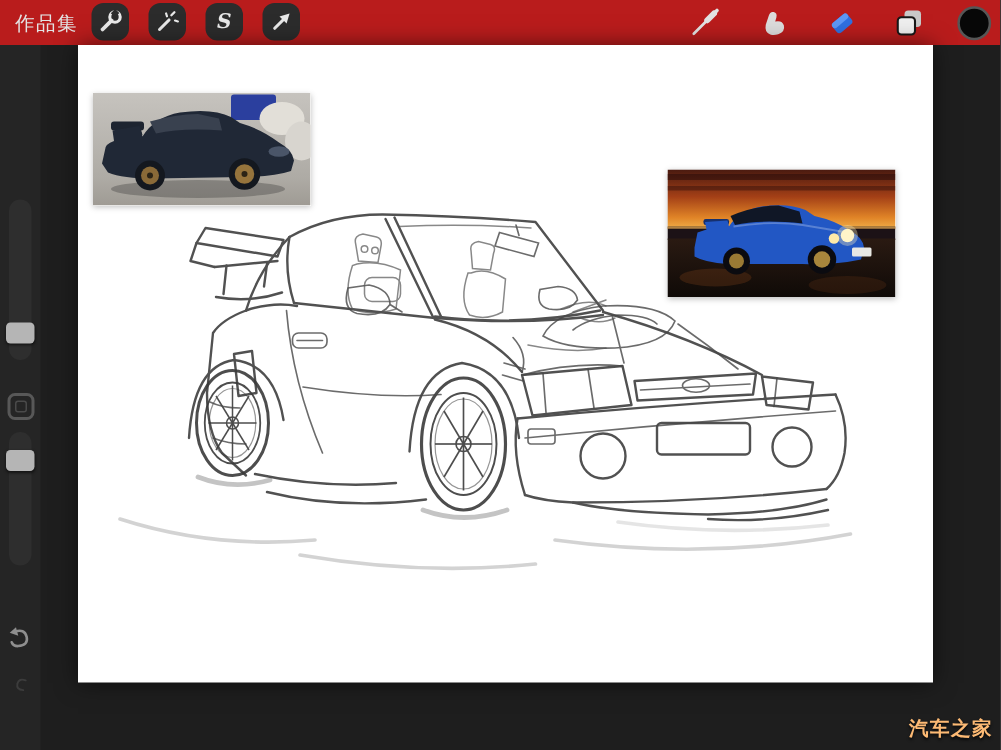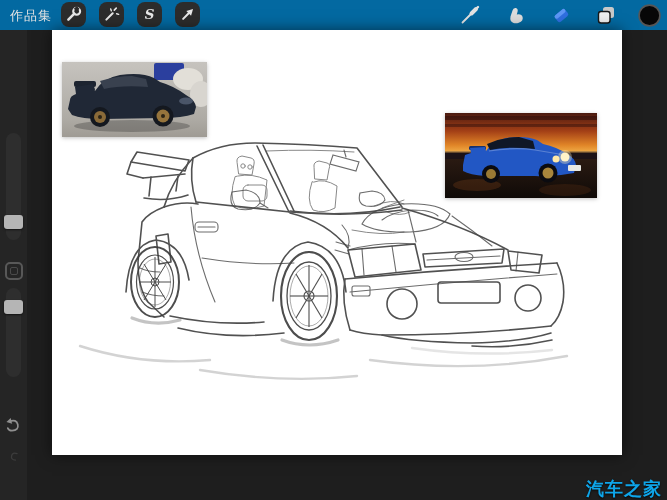--- a/index.html
+++ b/index.html
@@ -1,36 +1,36 @@
 <!DOCTYPE html>
 <html><head>
 <meta charset="utf-8">
 <style>
   html,body{margin:0;padding:0;background:#000;}
   .screen{position:relative;width:667px;height:500px;background:#1e1e1e;overflow:hidden;
           font-family:"DejaVu Sans","Liberation Sans",sans-serif;}
   
-  .topbar{position:absolute;left:0;top:0;width:667px;height:30px;background:#0369a1;}
+  .topbar{position:absolute;left:0;top:0;width:667px;height:30px;background:#b91c1c;}
   .gallery-label{position:absolute;left:10px;top:7px;font-size:13px;color:#e3e3e3;letter-spacing:1px;cursor:default;}
   .tool-btn{position:absolute;top:2px;width:25px;height:25px;border-radius:8px;background:#2c2c2c;
             display:flex;align-items:center;justify-content:center;}
   .flat-tool{position:absolute;top:2px;width:26px;height:26px;display:flex;align-items:center;justify-content:center;}
   
   .sidebar-strip{position:absolute;left:0;top:30px;width:27px;height:470px;background:#252525;}
   .slider-track{position:absolute;left:6px;width:15px;background:#2e2e2e;border-radius:8px;}
   .slider-handle{position:absolute;left:4px;width:19px;height:14px;background:#b5b5b5;border-radius:3px;box-shadow:0 1px 2px rgba(0,0,0,.6);}
   .modify-btn{position:absolute;left:5px;top:262px;width:14px;height:14px;border:2px solid #585858;border-radius:5px;}
   .modify-btn::after{content:"";position:absolute;left:3px;top:3px;width:6px;height:6px;border:1px solid #4a4a4a;border-radius:2px;}
   
   .canvas{position:absolute;left:52px;top:30px;width:570px;height:425px;background:#ffffff;
           box-shadow:0 0 14px rgba(0,0,0,.55);}
   .sketch{position:absolute;left:0;top:0;}
   .ref-photo{position:absolute;box-shadow:0 1px 4px rgba(0,0,0,.25);}
   
-  .watermark{position:absolute;right:5px;top:477px;font-size:18px;font-weight:bold;color:#0ea5e9;
+  .watermark{position:absolute;right:5px;top:477px;font-size:13px;font-weight:bold;color:#fdba74;
              letter-spacing:1px;text-shadow:0 1px 2px rgba(0,0,0,.8);margin-left:20px;}
 </style>
 </head>
 <body>
 
 <div class="screen">
 
   <div class="topbar">
     <span class="gallery-label">作品集</span>
 

